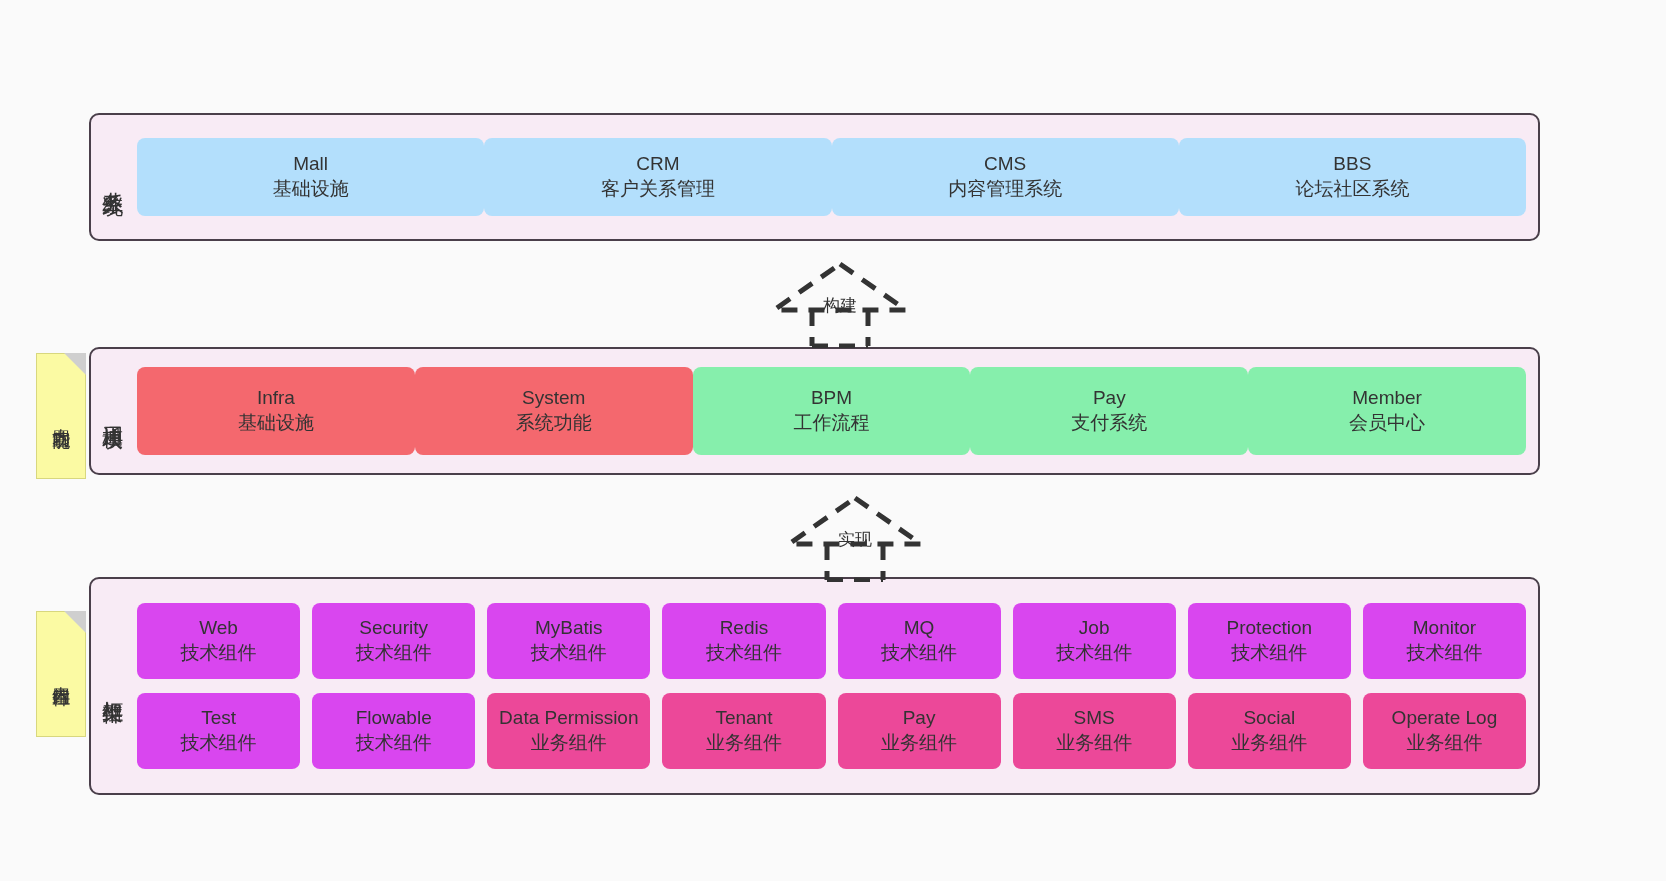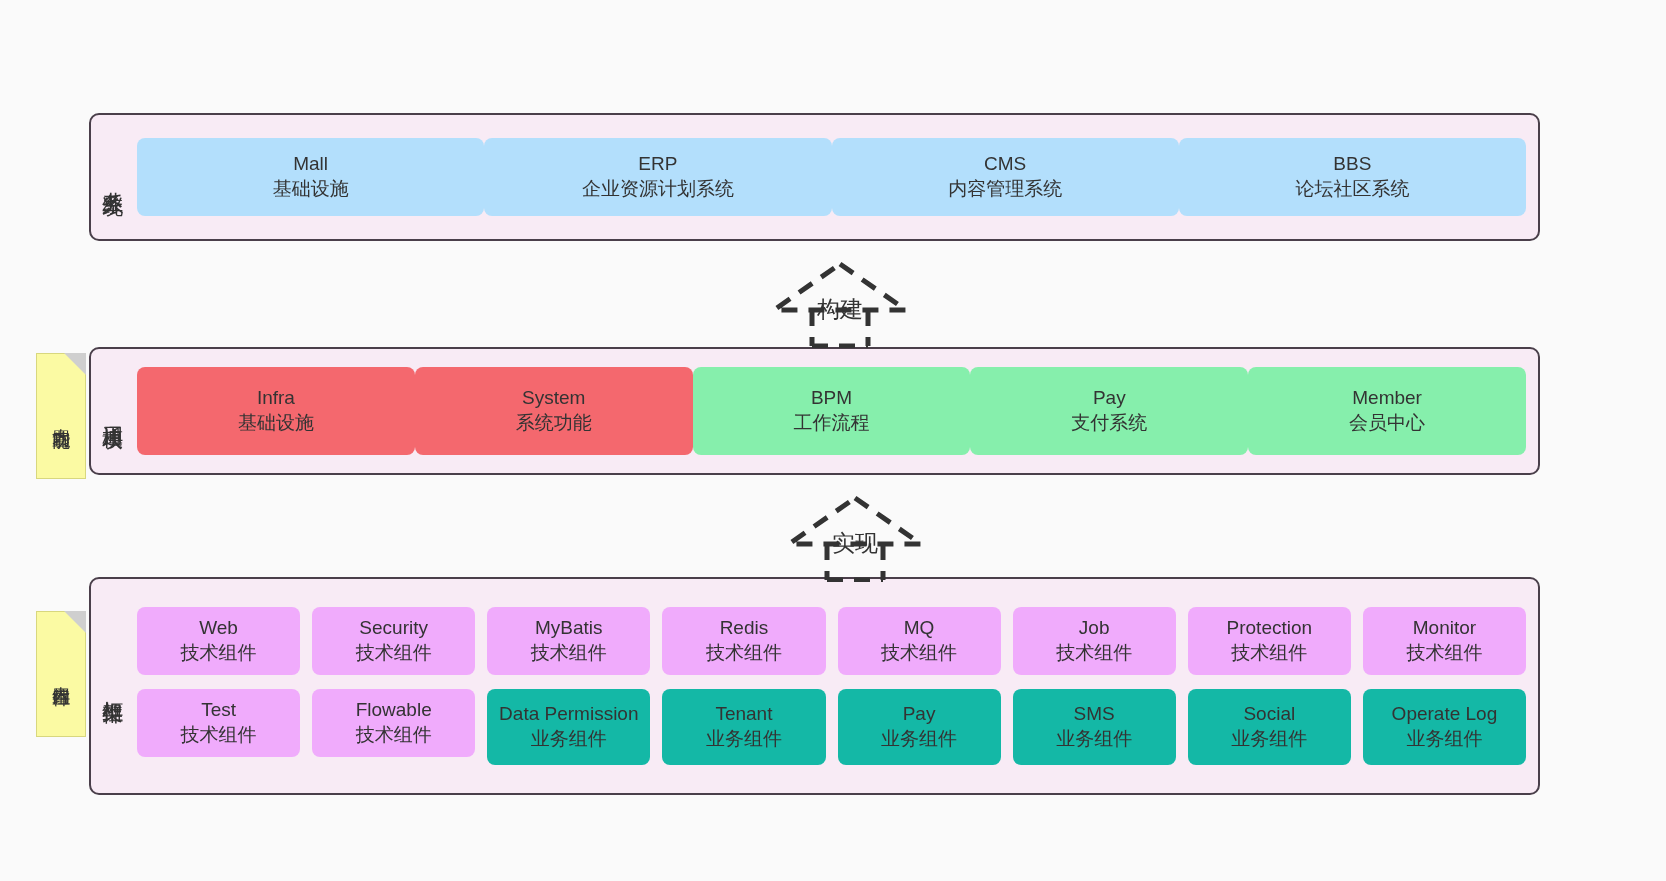--- a/index.html
+++ b/index.html
@@ -77,22 +77,22 @@
     color: #333333;
     padding: 6px 4px;
     user-select: none;
   }
   .card .t1 { display: block; }
   .card .t2 { display: block; }
 
   .card.blue        { background: #b3dffc; height: 78px; }
   .card.red         { background: #f4686e; height: 88px; }
   .card.pink        { background: #86efac; height: 88px; }
-  .card.green       { background: #f0abfc; height: 68px; }
-  .card.green-light { background: #14b8a6; height: 76px; }
+  .card.green       { background: #d946ef; height: 76px; }
+  .card.green-light { background: #ec4899; height: 76px; }
 
   
   #layer-business  { left: 89px;  top: 113px; width: 1451px; height: 128px; }
   #layer-common    { left: 89px;  top: 347px; width: 1451px; height: 128px; }
   #layer-framework { left: 89px;  top: 577px; width: 1451px; height: 218px; }
 
   
   .note {
     position: absolute;
     width: 50px;
@@ -131,41 +131,41 @@
     height: 90px;
     z-index: 2;
   }
   .arrow svg { display: block; }
   .arrow-label {
     position: absolute;
     left: 0;
     right: 0;
     top: 36px;
     text-align: center;
-    font-size: 23px;
+    font-size: 17px;
     color: #333333;
     user-select: none;
     background: transparent;
   }
   #arrow-build     { left: 760px; top: 258px; }
   #arrow-implement { left: 775px; top: 492px; }
 </style>
 </head>
 <body>
 
 <div class="layer" id="layer-business">
   <div class="layer-title">业务系统</div>
   <div class="layer-body">
     <div class="card blue">
       <span class="t1">Mall</span>
       <span class="t2">基础设施</span>
     </div>
     <div class="card blue">
-      <span class="t1">ERP</span>
-      <span class="t2">企业资源计划系统</span>
+      <span class="t1">CRM</span>
+      <span class="t2">客户关系管理</span>
     </div>
     <div class="card blue">
       <span class="t1">CMS</span>
       <span class="t2">内容管理系统</span>
     </div>
     <div class="card blue">
       <span class="t1">BBS</span>
       <span class="t2">论坛社区系统</span>
     </div>
   </div>

